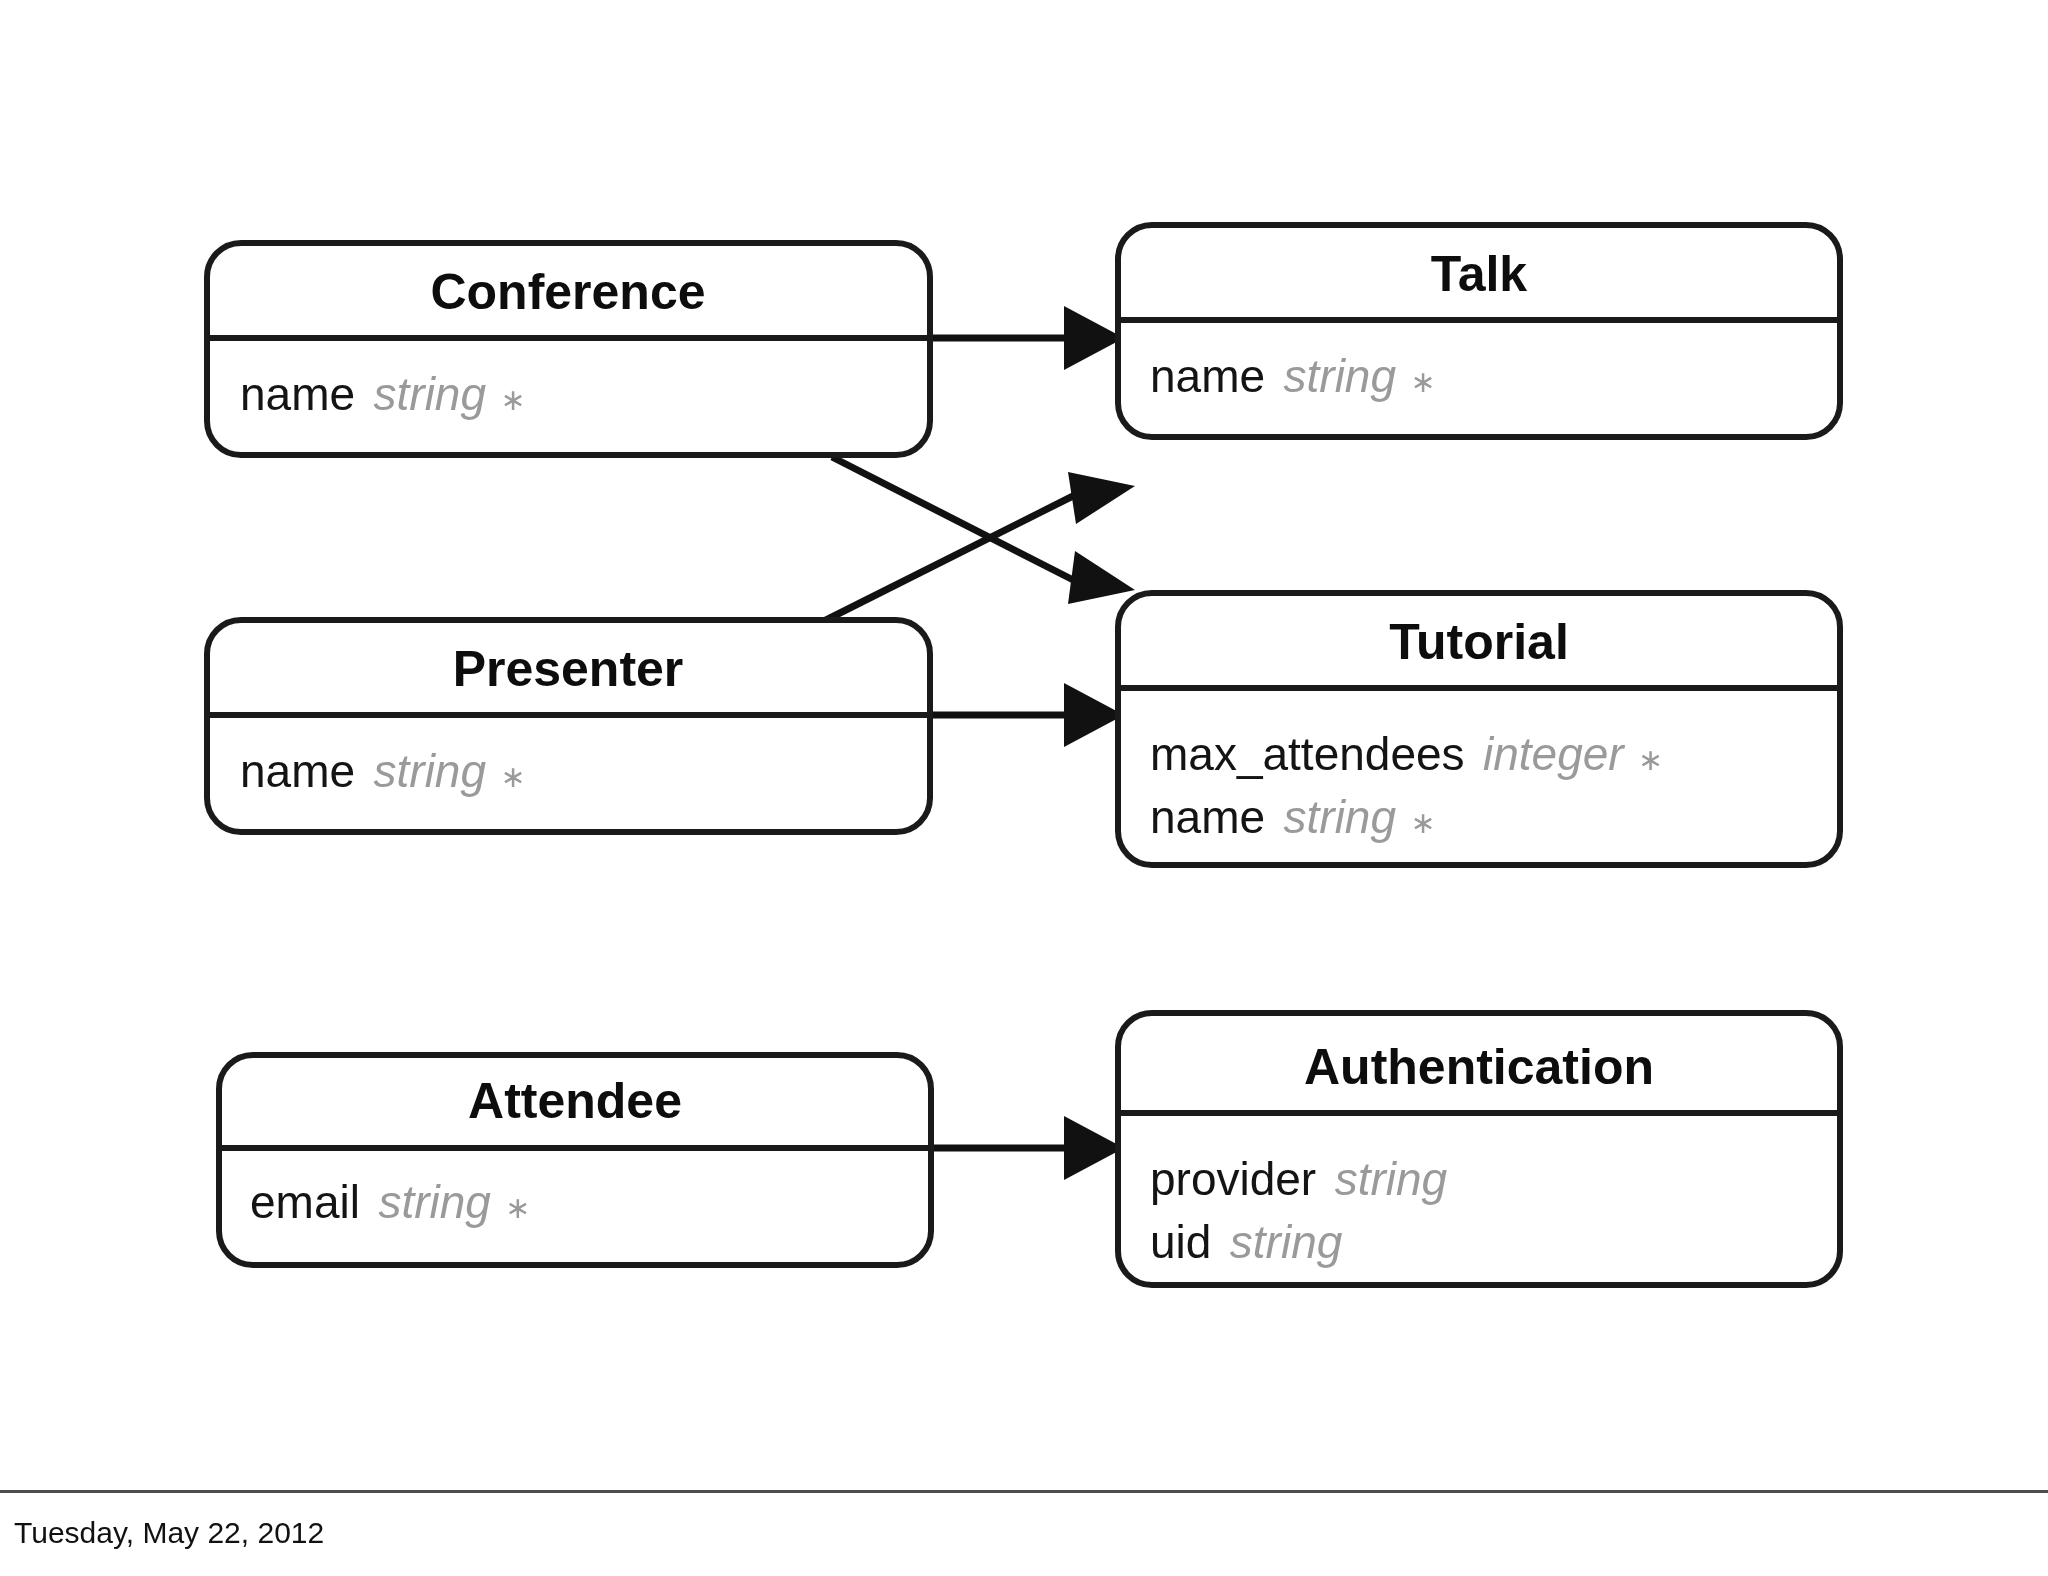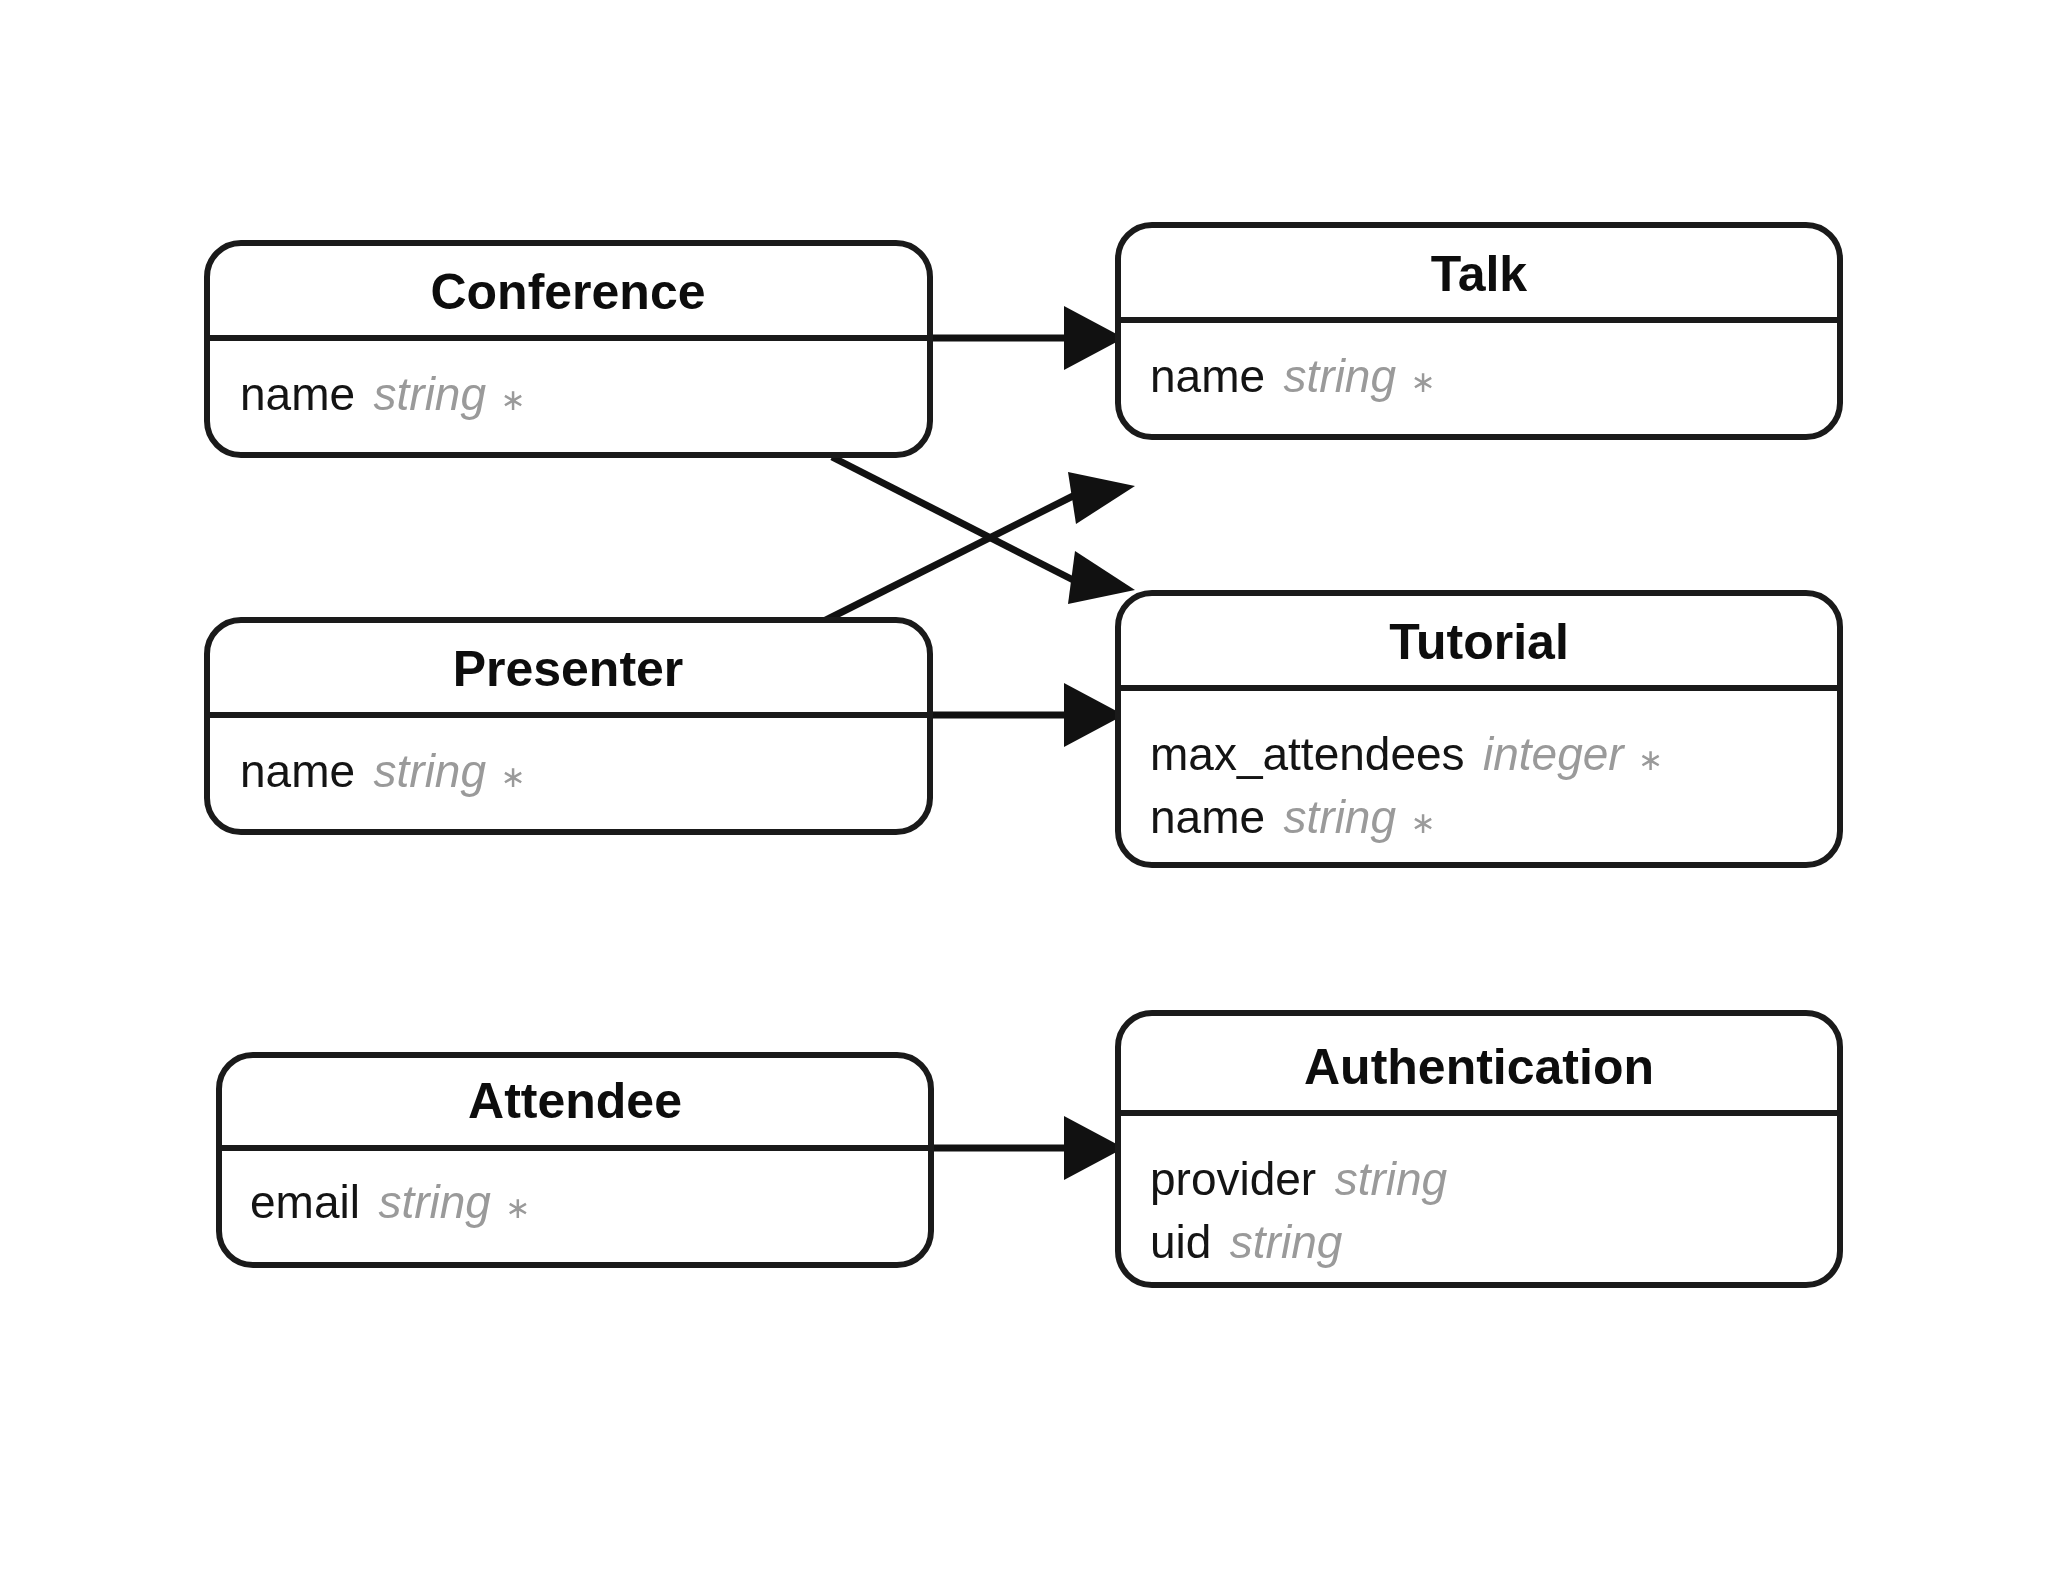--- a/index.html
+++ b/index.html
@@ -201,14 +201,18 @@
       </text>
       <text x="1150" y="1258">
         <tspan class="attr-name">uid</tspan>
         <tspan class="attr-type" dx="14">string</tspan>
         <tspan class="attr-req" dx="10"></tspan>
       </text>
     </g>
 
   </svg>
 
+  <div id="footer">
+    <div id="footer-rule"></div>
+    <div id="footer-date">Tuesday, May 22, 2012</div>
+  </div>
 
 </div>
 
 </body></html>

